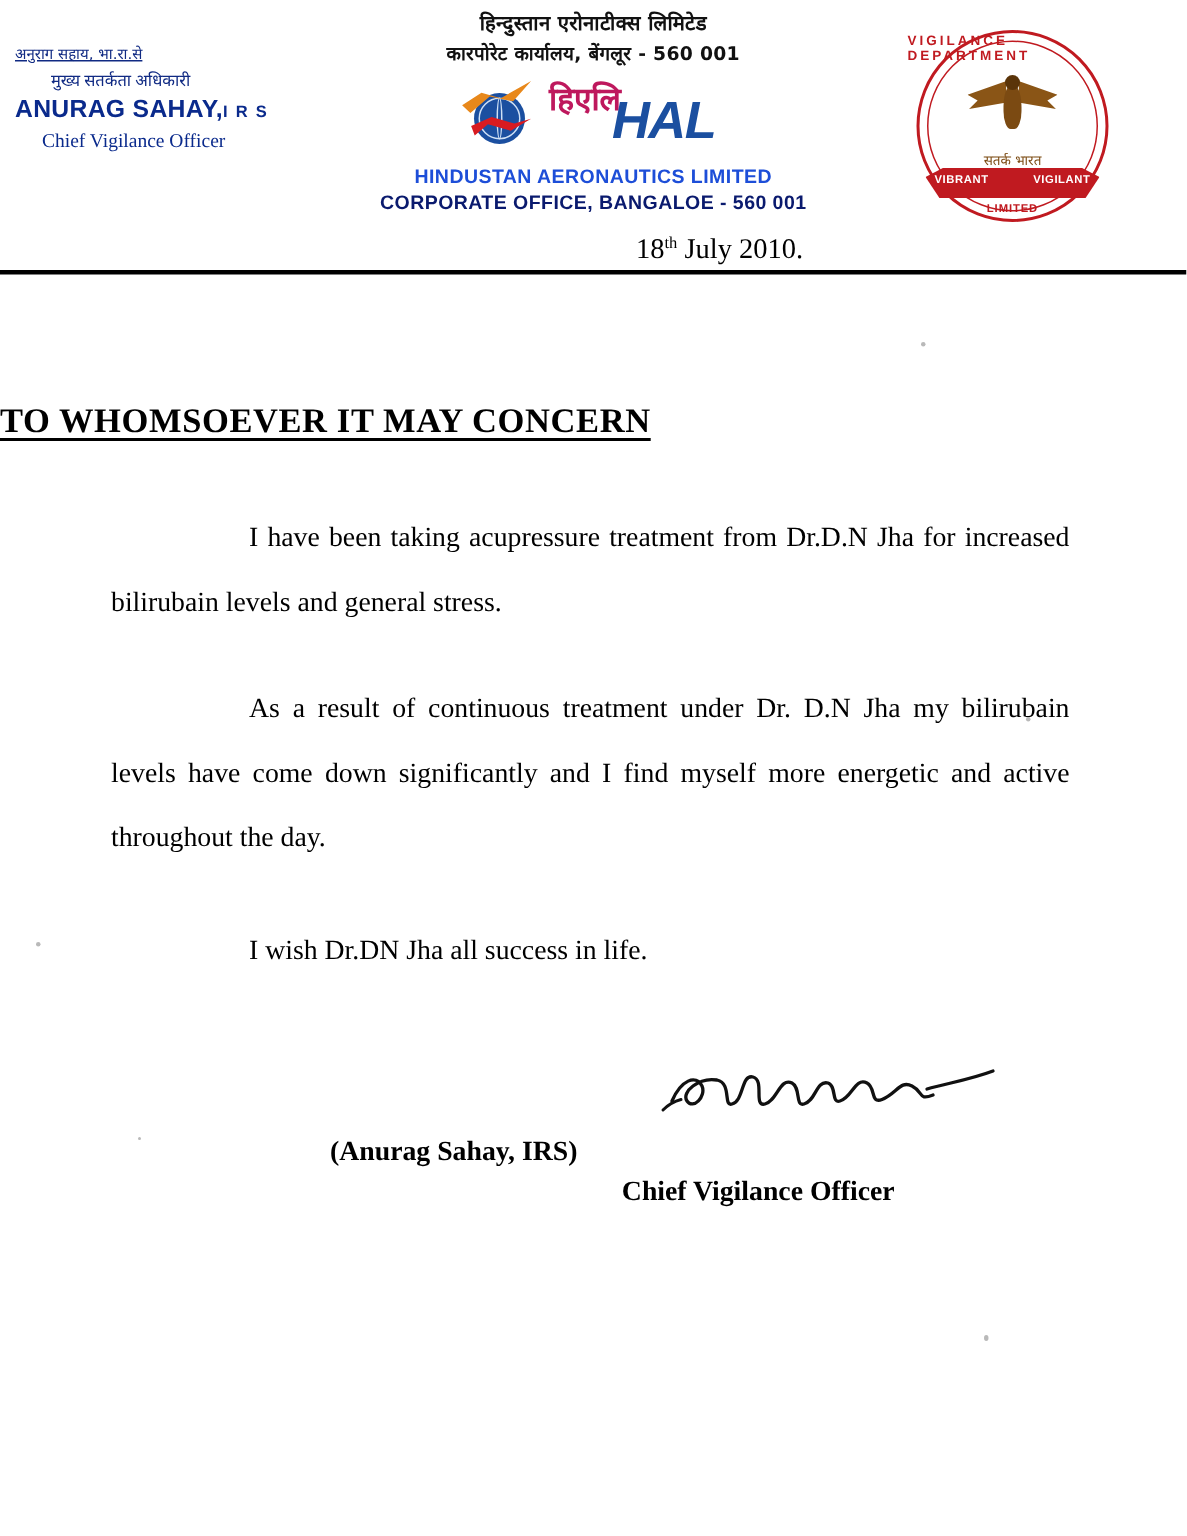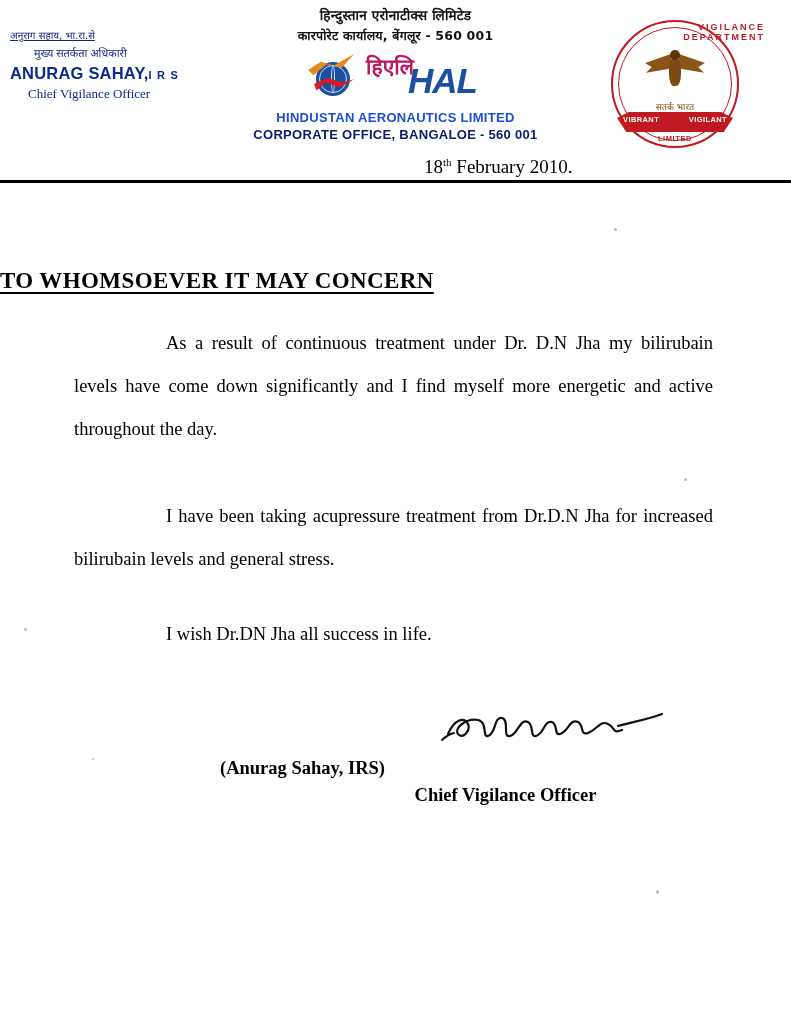--- a/index.html
+++ b/index.html
@@ -309,24 +309,24 @@
     width: 148px;
     text-align: center;
     color: #c01a20;
     font-family: "Liberation Sans", sans-serif;
     font-size: 7.5px;
     font-weight: bold;
     letter-spacing: 0.6px;
   }
   .vig-top-text {
     position: absolute;
-    left: 16px;
+    left: 4px;
     top: 6px;
     width: 148px;
-    text-align: right;
+    text-align: left;
     color: #c01a20;
     font-family: "Liberation Sans", sans-serif;
     font-size: 9px;
     font-weight: bold;
     letter-spacing: 2px;
   }
 
   
   .letter-date {
     position: absolute;
@@ -464,30 +464,30 @@
     <div class="vig-hindi">सतर्क भारत</div>
     <div class="vig-ribbon"></div>
     <div class="vig-ribbon-text">
       <span>VIBRANT</span>
       <span>VIGILANT</span>
     </div>
     <div class="vig-bottom">LIMITED</div>
   </div>
 
   <div class="letter-date">
-    <span>18</span><sup>th</sup><span> February 2010.</span>
+    <span>18</span><sup>th</sup><span> July 2010.</span>
   </div>
 
   <div class="header-rule"></div>
 </div>
 
 <div class="doc-body">
   <div class="subject-title">TO WHOMSOEVER IT MAY CONCERN</div>
+  <p class="para p1">I have been taking acupressure treatment from Dr.D.N Jha for increased bilirubain levels and general stress.</p>
   <p class="para p2">As a result of continuous treatment under Dr. D.N Jha my bilirubain levels have come down significantly and I find myself more energetic and active throughout the day.</p>
-  <p class="para p1">I have been taking acupressure treatment from Dr.D.N Jha for increased bilirubain levels and general stress.</p>
   <p class="para p3">I wish Dr.DN Jha all success in life.</p>
 </div>
 
 <div class="signature-area">
   <div class="sig-scribble">
     <svg width="230" height="56" viewBox="0 0 230 56" fill="none" xmlns="http://www.w3.org/2000/svg">
       <path d="M8 34 C14 20, 24 16, 28 24 C31 31, 22 40, 18 34 C14 28, 26 18, 38 20 C48 22, 42 38, 48 36 C56 34, 54 16, 62 18 C70 20, 62 38, 70 36 C78 34, 80 18, 88 22 C94 25, 90 38, 96 36 C104 34, 104 20, 112 22 C118 24, 114 36, 120 34 C128 32, 130 18, 138 22 C144 25, 140 36, 148 33 C158 29, 160 20, 168 24 C176 28, 172 34, 182 30" stroke="#111" stroke-width="2.2" stroke-linecap="round" fill="none"></path>
       <path d="M178 26 C192 22, 206 20, 222 14" stroke="#111" stroke-width="2.2" stroke-linecap="round" fill="none"></path>
       <path d="M2 40 C6 36, 10 34, 14 33" stroke="#111" stroke-width="2" stroke-linecap="round" fill="none"></path>
     </svg>

